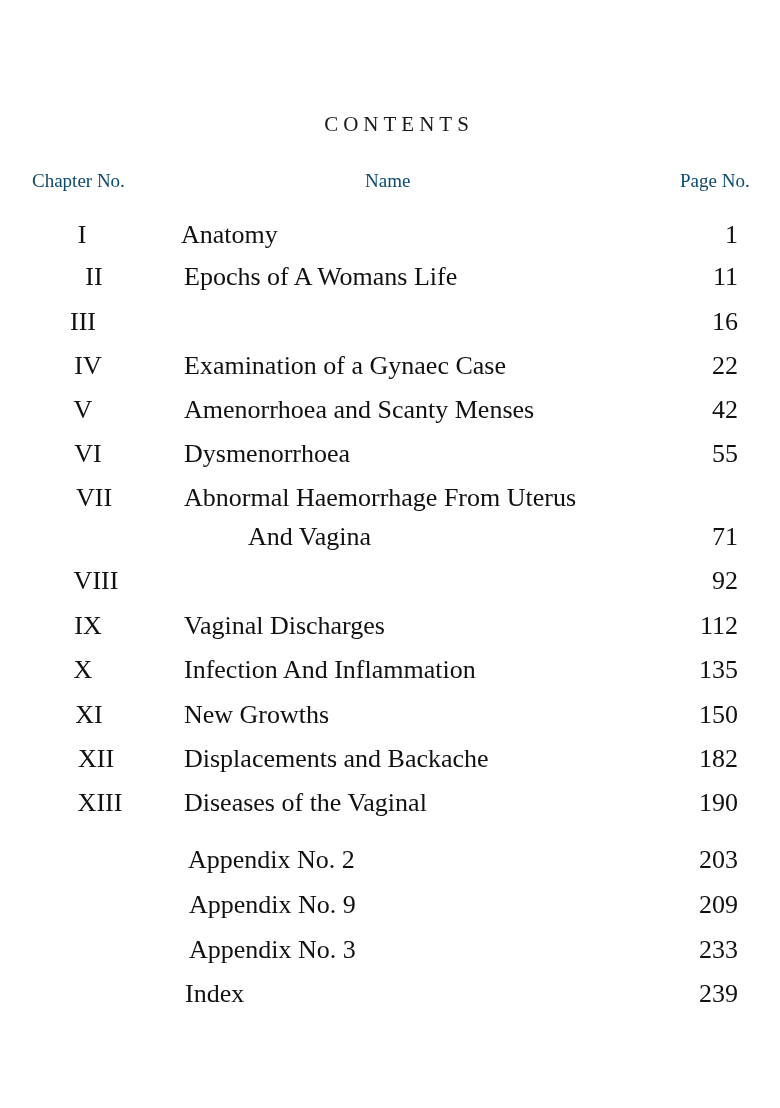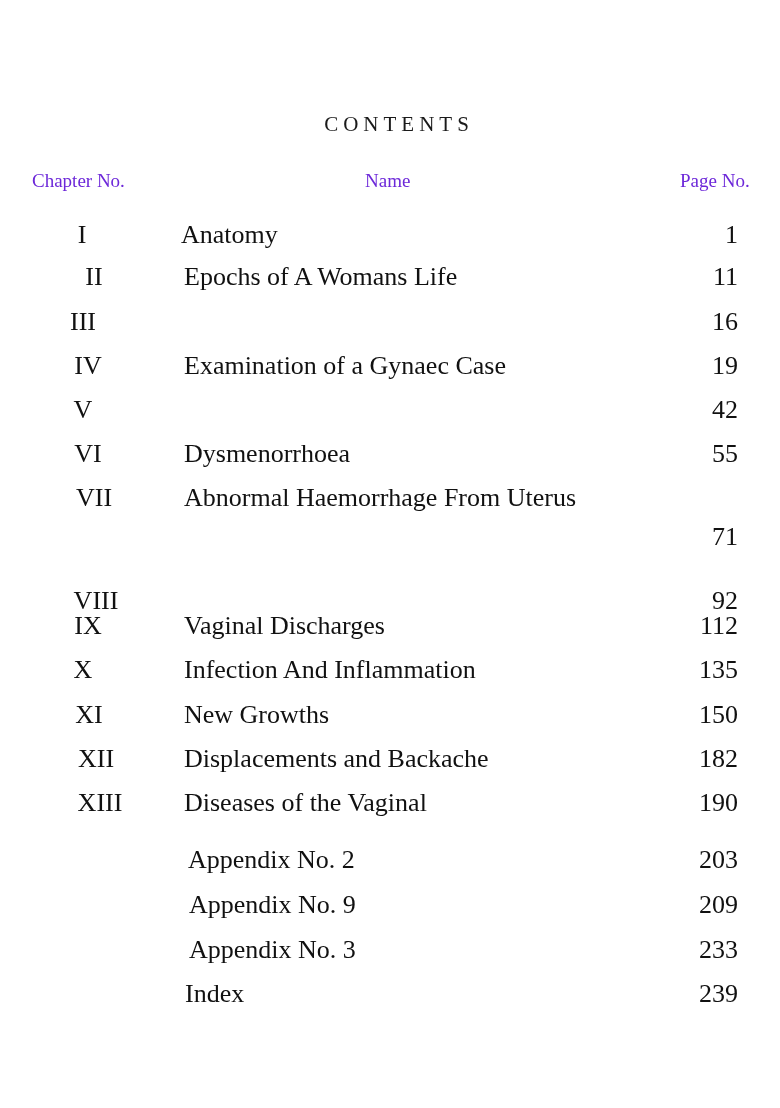--- a/index.html
+++ b/index.html
@@ -5,21 +5,21 @@
     html, body { margin: 0; padding: 0; }
     body {
       width: 780px; height: 1108px; background: #ffffff; position: relative;
       font-family: "Liberation Serif", "DejaVu Serif", serif; color: #111111;
       overflow: hidden;
     }
     .title {
       position: absolute; top: 112px; left: 0; width: 798px; text-align: center;
       font-size: 21px; letter-spacing: 5px; color: #1a1a1a;
     }
-    .hdr { position: absolute; top: 170px; font-size: 19px; color: #6d28d9; }
+    .hdr { position: absolute; top: 170px; font-size: 19px; color: #0c4a6e; }
     .hdr-ch { left: 32px; }
     .hdr-name { left: 365px; }
     .hdr-page { left: 680px; }
     .row { position: absolute; left: 0; width: 780px; height: 36px; font-size: 26px; }
     .row .num { position: absolute; width: 100px; text-align: center; }
     .row .name { position: absolute; left: 184px; white-space: nowrap; font-family: Liberation Serif, serif; }
     .row .page { position: absolute; right: 42px; text-align: right; }
     .row .cont { position: absolute; left: 248px; top: 39px; white-space: nowrap; }
     .row .page2 { position: absolute; right: 42px; top: 39px; }
   </style>
@@ -42,37 +42,39 @@
   <span class="name">Epochs of A Womans Life</span>
   <span class="page">11</span>
 </div>
 <div class="row" style="top:307px">
   <span class="num" style="left:33px">III</span>
   <span class="page">16</span>
 </div>
 <div class="row" style="top:351px">
   <span class="num" style="left:38px">IV</span>
   <span class="name">Examination of a Gynaec Case</span>
-  <span class="page">19</span>
+  <span class="page">22</span>
 </div>
 <div class="row" style="top:395px">
   <span class="num" style="left:33px">V</span>
+  <span class="name">Amenorrhoea and Scanty Menses</span>
   <span class="page">42</span>
 </div>
 <div class="row" style="top:439px">
   <span class="num" style="left:38px">VI</span>
   <span class="name">Dysmenorrhoea</span>
   <span class="page">55</span>
 </div>
 <div class="row" style="top:483px; height:80px">
   <span class="num" style="left:44px">VII</span>
   <span class="name">Abnormal Haemorrhage From Uterus</span>
+  <span class="cont">And Vagina</span>
   <span class="page2">71</span>
 </div>
-<div class="row" style="top:586px">
+<div class="row" style="top:566px">
   <span class="num" style="left:46px">VIII</span>
   <span class="page">92</span>
 </div>
 <div class="row" style="top:611px">
   <span class="num" style="left:38px">IX</span>
   <span class="name">Vaginal Discharges</span>
   <span class="page">112</span>
 </div>
 <div class="row" style="top:655px">
   <span class="num" style="left:33px">X</span>

